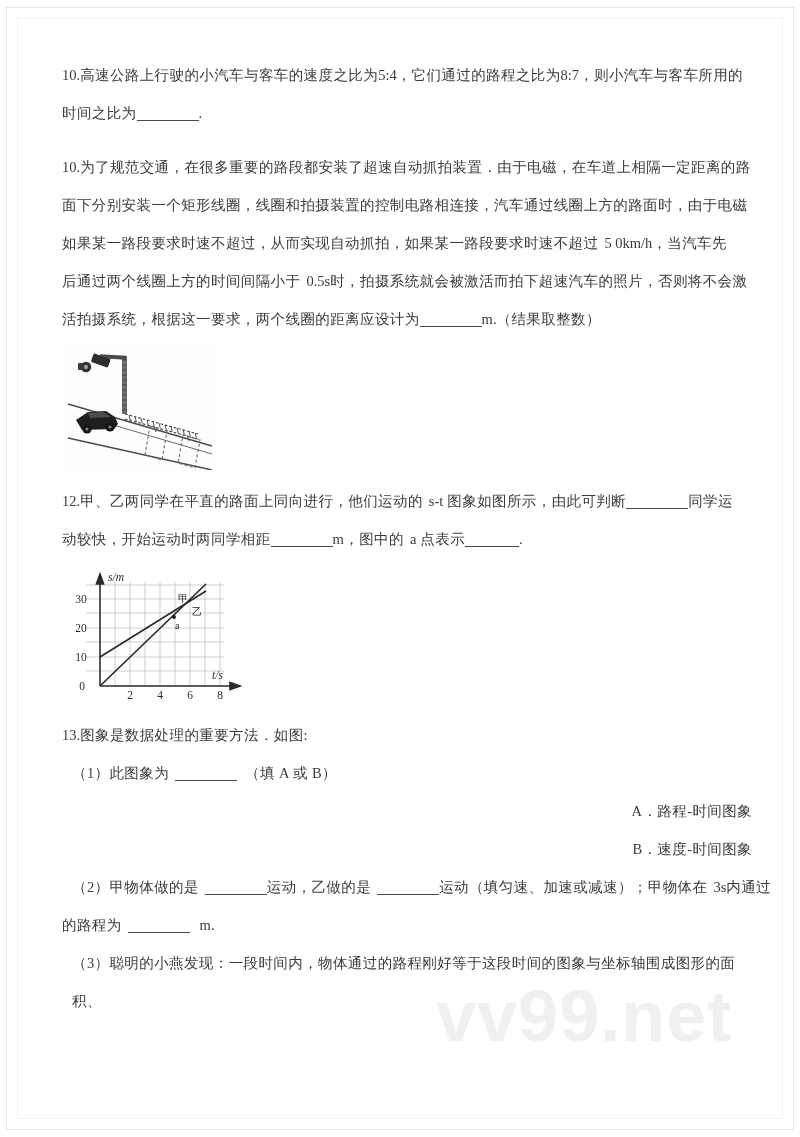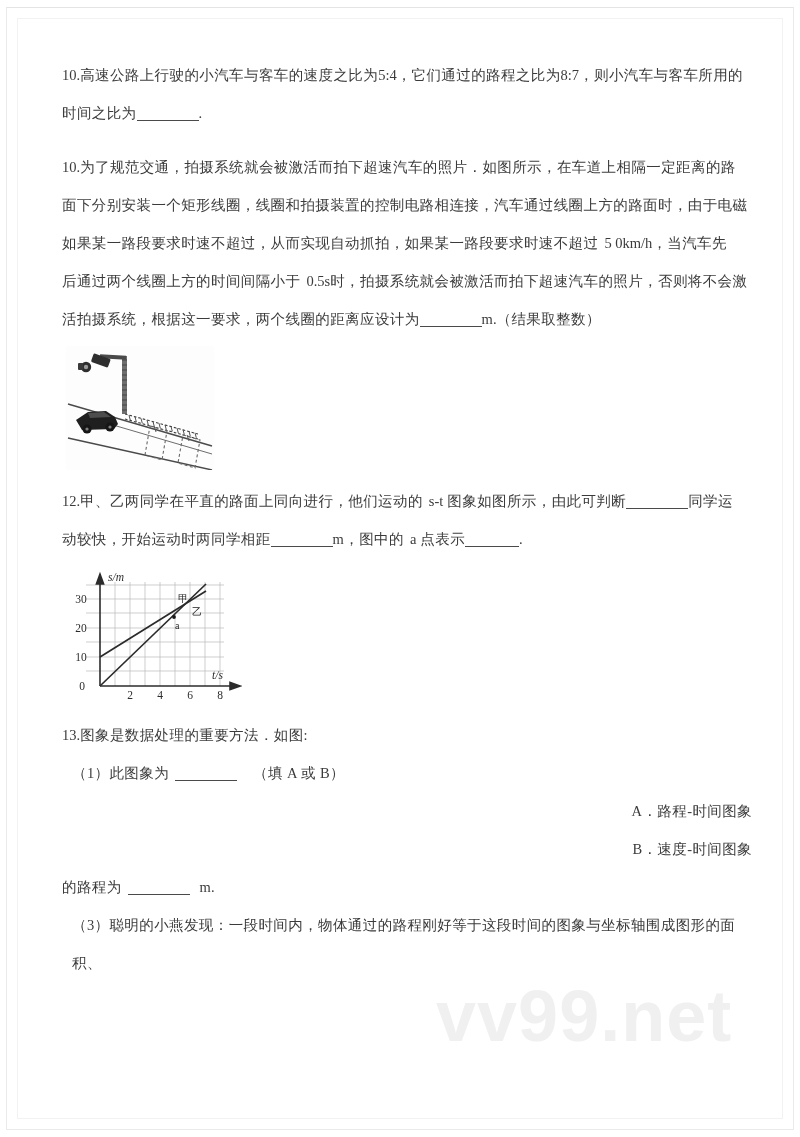--- a/index.html
+++ b/index.html
@@ -123,21 +123,21 @@
   <div class="watermark">vv99.net</div>
 
   <div class="content">
 
     <div class="q">
       <div class="line"><span class="num lat">10.</span><span>高速公路上行驶的小汽车与客车的速度之比为</span><span class="lat">5:4</span><span>，它们通过的路程之比为</span><span class="lat">8:7</span><span>，则小汽车与客车所用的</span></div>
       <div class="line"><span>时间之比为</span><span class="blank b-long"></span><span class="lat">.</span></div>
     </div>
 
     <div class="q" style="margin-top:16px;">
-      <div class="line"><span class="num lat">10.</span><span>为了规范交通，拍摄系统就会被激活而拍下超速汽车的照片．如图所示，在车道上相隔一定距离的路</span></div>
+      <div class="line"><span class="num lat">10.</span><span>为了规范交通，在很多重要的路段都安装了超速自动抓拍装置．由于电磁，在车道上相隔一定距离的路</span></div>
       <div class="line"><span>面下分别安装一个矩形线圈，线圈和拍摄装置的控制电路相连接，汽车通过线圈上方的路面时，由于电磁</span></div>
       <div class="line"><span>如果某一路段要求时速不超过，从而实现自动抓拍，如果某一路段要求时速不超过</span><span class="lat gap-before">5 0km/h</span><span>，当汽车先</span></div>
       <div class="line"><span>后通过两个线圈上方的时间间隔小于</span><span class="lat gap-before">0.5s</span><span>时，拍摄系统就会被激活而拍下超速汽车的照片，否则将不会激</span></div>
       <div class="line"><span>活拍摄系统，根据这一要求，两个线圈的距离应设计为</span><span class="blank b-long"></span><span class="lat">m.</span><span>（结果取整数）</span></div>
 
       <div class="fig-camera">
         <svg width="148" height="124" viewBox="0 0 148 124" xmlns="http://www.w3.org/2000/svg">
 
           <g stroke="#4a4a4a" stroke-width="1.4" fill="none">
             <line x1="2" y1="58" x2="146" y2="100"></line>
@@ -275,25 +275,26 @@
 
           <text x="114" y="34" font-family="Liberation Sans, sans-serif" font-size="10" fill="#1a1a1a">甲</text>
           <text x="128" y="47" font-family="Liberation Sans, sans-serif" font-size="10" fill="#1a1a1a">乙</text>
         </svg>
       </div>
     </div>
 
     <div class="q" style="margin-top:14px;">
       <div class="line"><span class="num lat">13.</span><span>图象是数据处理的重要方法．如图:</span></div>
 
-      <div class="line sub"><span>（1）此图象为</span><span class="blank b-long gap-before"></span><span style="margin-left:16px;">（填 A 或 B）</span></div>
+      <div class="line sub"><span>（1）此图象为</span><span class="blank b-long gap-before"></span><span style="margin-left:8px;">（填 A 或 B）</span></div>
 
       <div class="line optline"><span>A．路程‑时间图象</span></div>
       <div class="line optline"><span>B．速度‑时间图象</span></div>
 
+      <div class="line sub"><span>（2）甲物体做的是</span><span class="blank b-long gap-before"></span><span>运动，乙做的是</span><span class="blank b-long gap-before"></span><span>运动（填匀速、加速或减速）；甲物体在</span><span class="lat gap-before">3s</span><span>内通过</span></div>
 
       <div class="line"><span>的路程为</span><span class="blank b-long gap-before"></span><span class="lat" style="margin-left:10px;">m.</span></div>
 
       <div class="line sub wrap"><span>（3）聪明的小燕发现：一段时间内，物体通过的路程刚好等于这段时间的图象与坐标轴围成图形的面积、</span></div>
     </div>
 
   </div>
 </div>
 
 </body></html>

